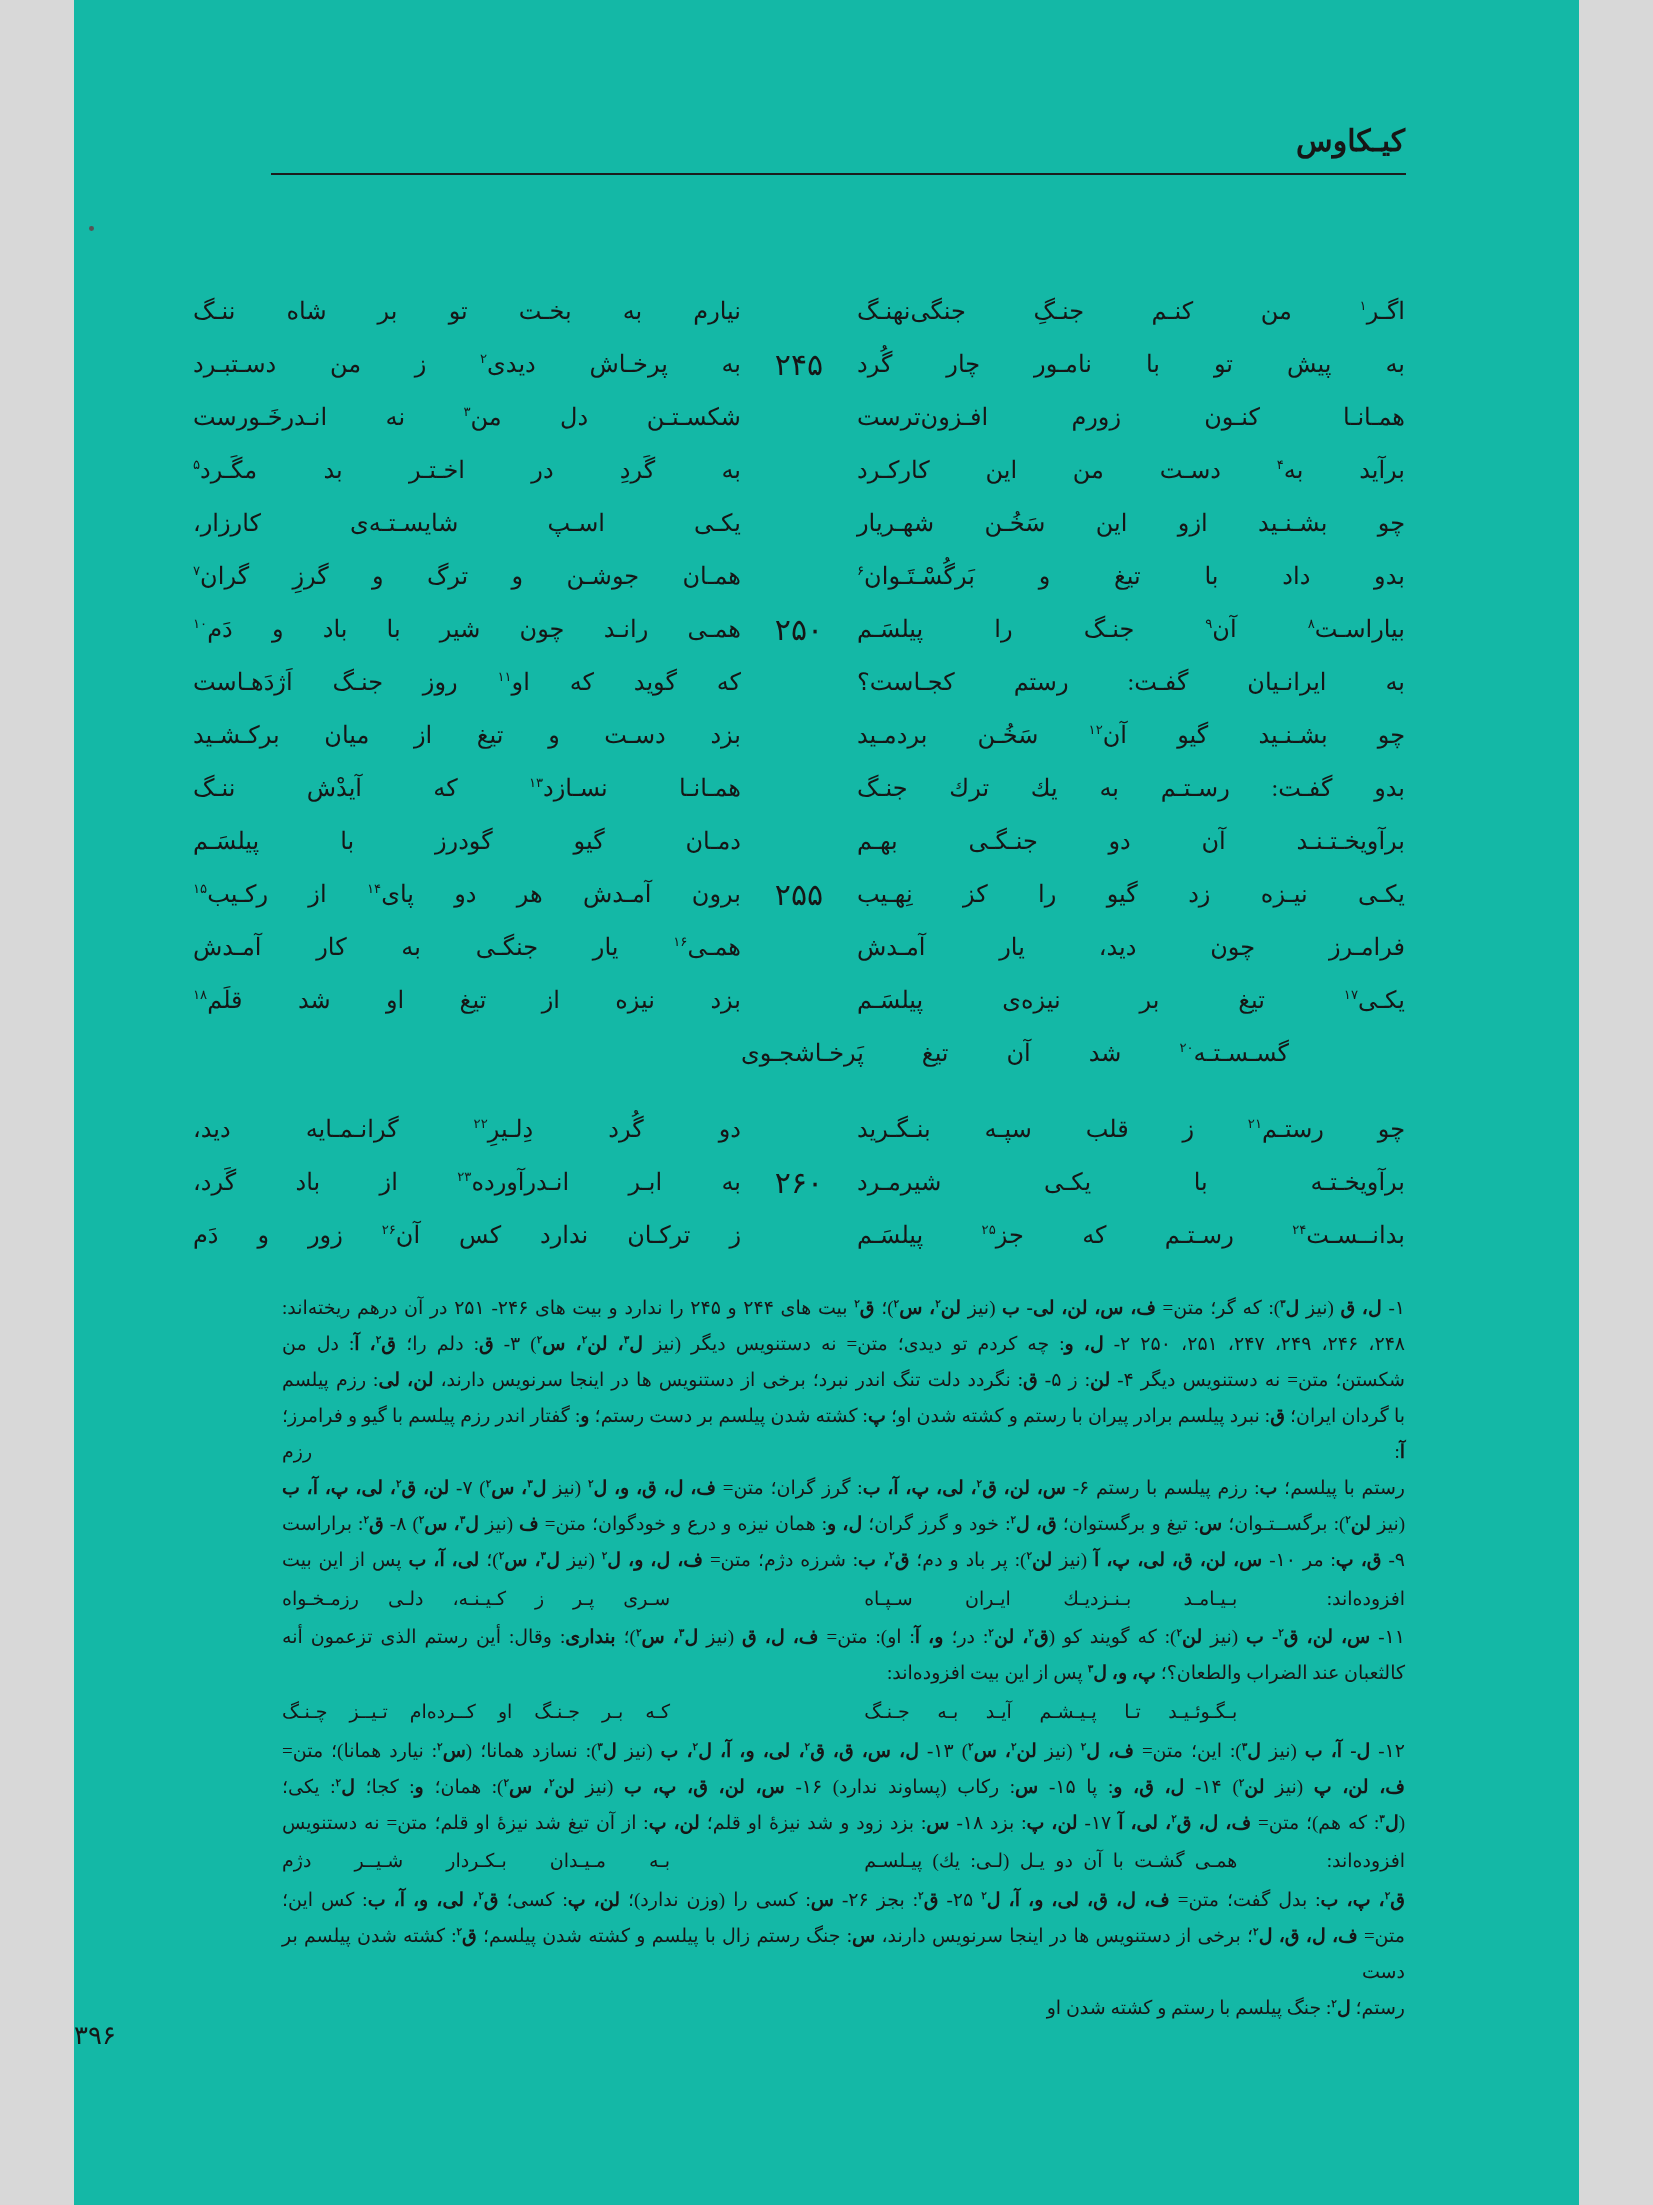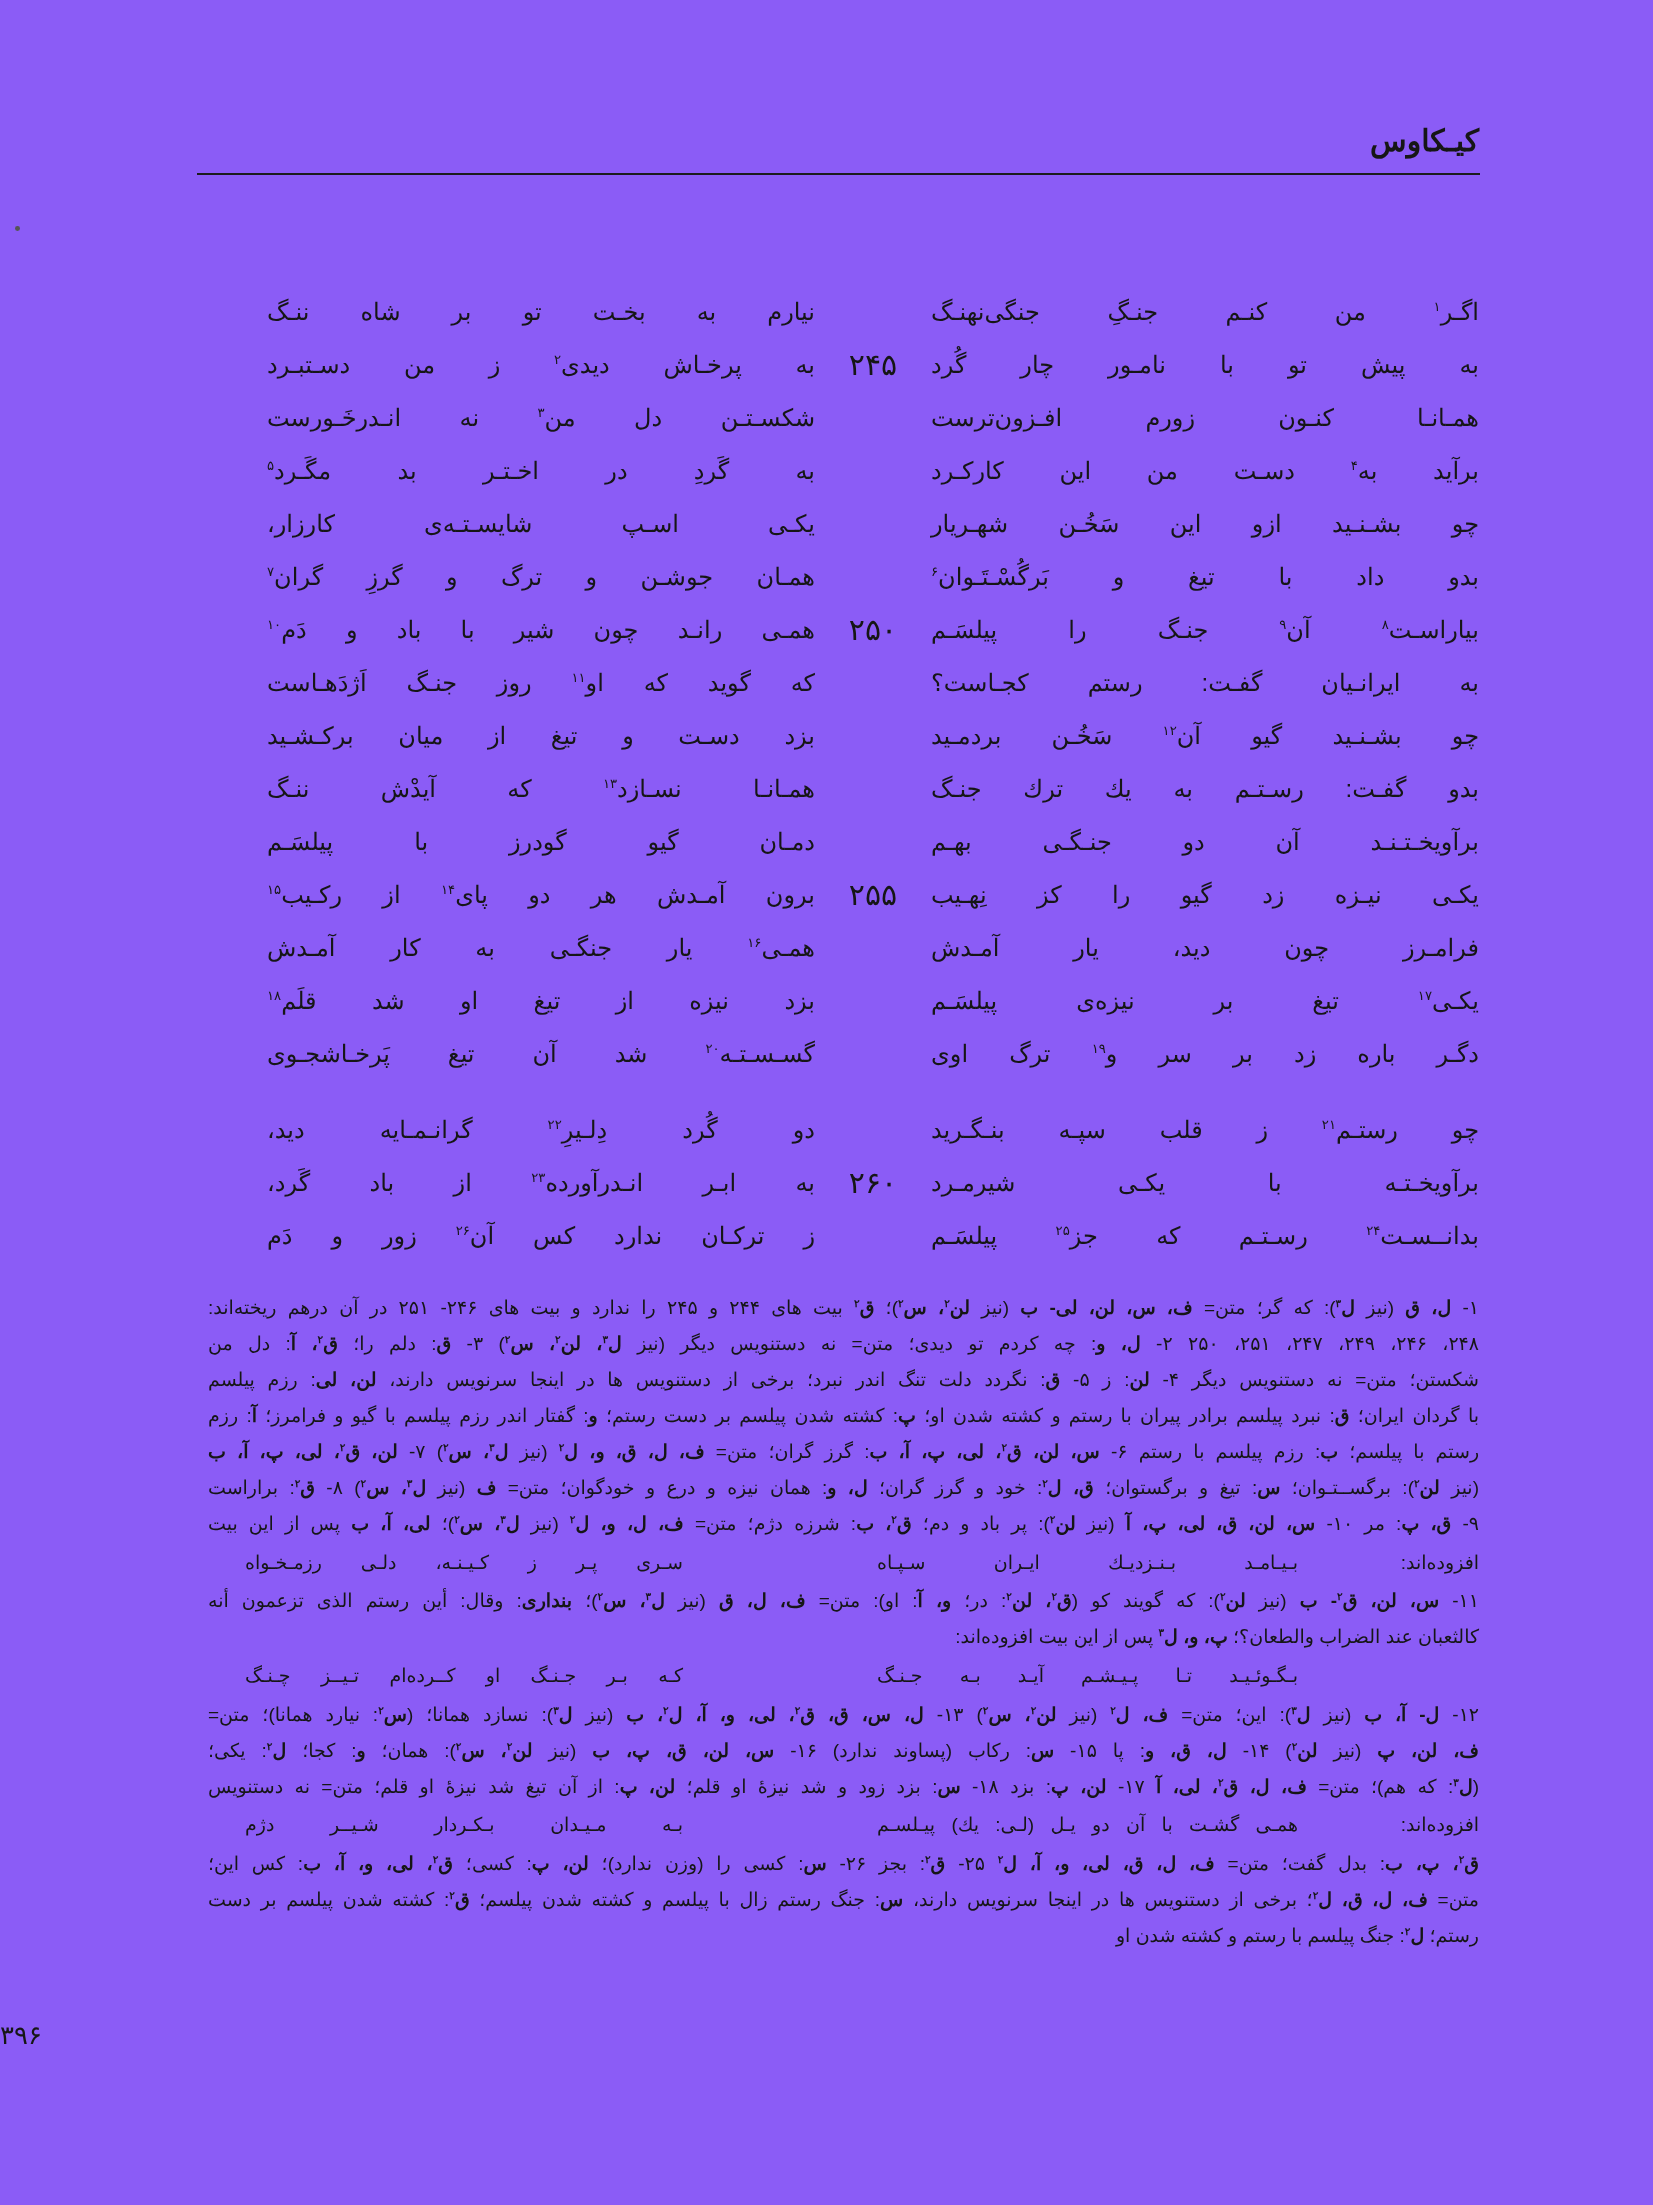--- a/index.html
+++ b/index.html
@@ -1,19 +1,19 @@
 <!DOCTYPE html>
 <html lang="fa" style="font-size:11px"><head>
 <meta charset="utf-8">
 <style>
   html,body{margin:0;padding:0;background:#d8d8d8;}
   .page{
-    position:relative;width:1653px;height:2205px;margin:0 auto;
-    background:#8b5cf6;color:#161616;direction:rtl;
-    font-family:Liberation Sans, sans-serif;overflow:hidden;
+    position:relative;width:1505px;height:2205px;margin:0 auto;
+    background:#14b8a6;color:#161616;direction:rtl;
+    font-family:Liberation Serif, serif;overflow:hidden;
   }
   .running-head{
     position:absolute;top:123px;right:174px;
     font-size:30px;font-weight:bold;letter-spacing:0.7px;
   }
   .header-rule{
     position:absolute;top:173px;right:173px;left:197px;height:2.1px;background:#1c1c1c;
   }
   .speck{position:absolute;top:226px;left:15px;width:4.8px;height:4.8px;background:#555;border-radius:50%;}
   .poem{position:absolute;top:285px;right:174px;width:1281px;}
@@ -107,21 +107,20 @@
         <div class="hemi">فرامـرز چون دید، یار آمـدش</div>
         <div class="vnum"></div>
         <div class="hemi">همـی<sup>۱۶</sup> یار جنگـی به کار آمـدش</div>
       </div>
       <div class="bayt">
         <div class="hemi">یکـی<sup>۱۷</sup> تیغ بر نیزه‌ی پیلسَـم</div>
         <div class="vnum"></div>
         <div class="hemi">بزد نیزه از تیغ او شد قلَم<sup>۱۸</sup></div>
       </div>
       <div class="bayt">
-        <div class="hemi">دگـر باره زد بر سر و<sup>۱۹</sup> ترگ اوی</div>
         <div class="vnum"></div>
         <div class="hemi">گسـسـتـه<sup>۲۰</sup> شد آن تیغ پَرخـاشجـوی</div>
       </div>
       <div class="bayt gap">
         <div class="hemi">چو رستـم<sup>۲۱</sup> ز قلب سپـه بنـگـرید</div>
         <div class="vnum"></div>
         <div class="hemi">دو گُرد دِلـیرِ<sup>۲۲</sup> گرانـمـایه دید،</div>
       </div>
       <div class="bayt">
         <div class="hemi">برآویخـتـه با یکـی شیرمـرد</div>

